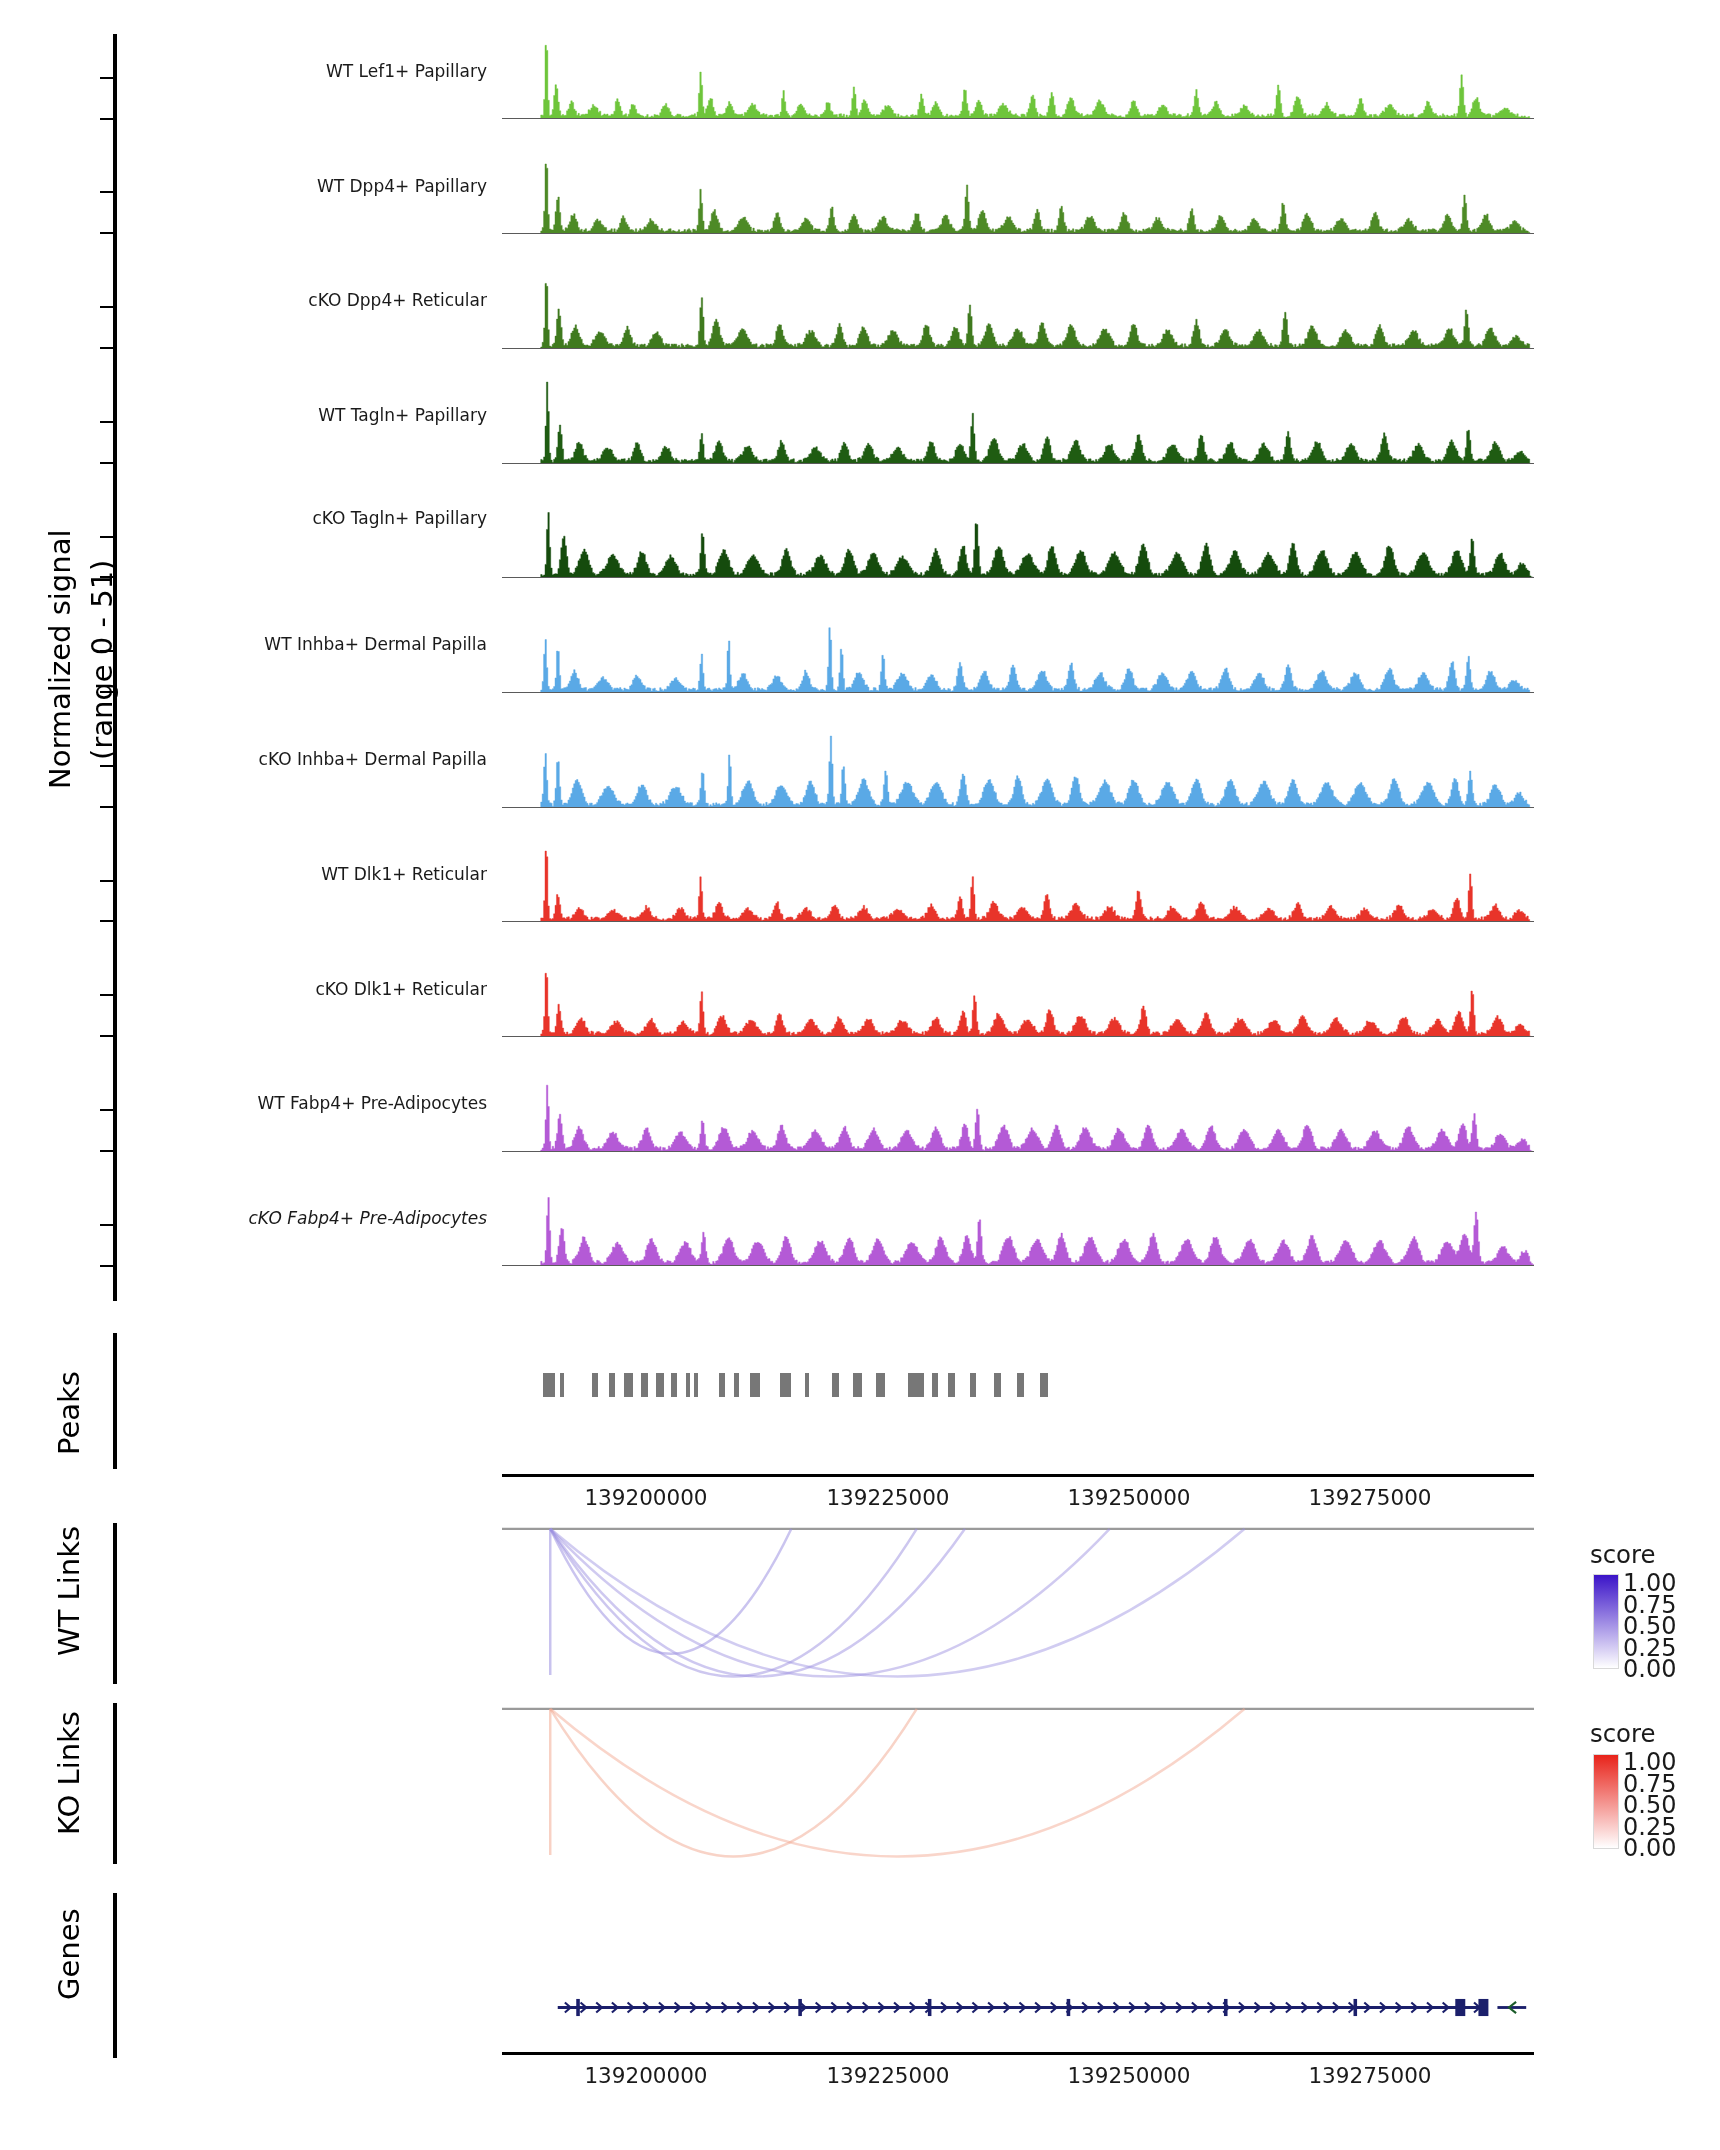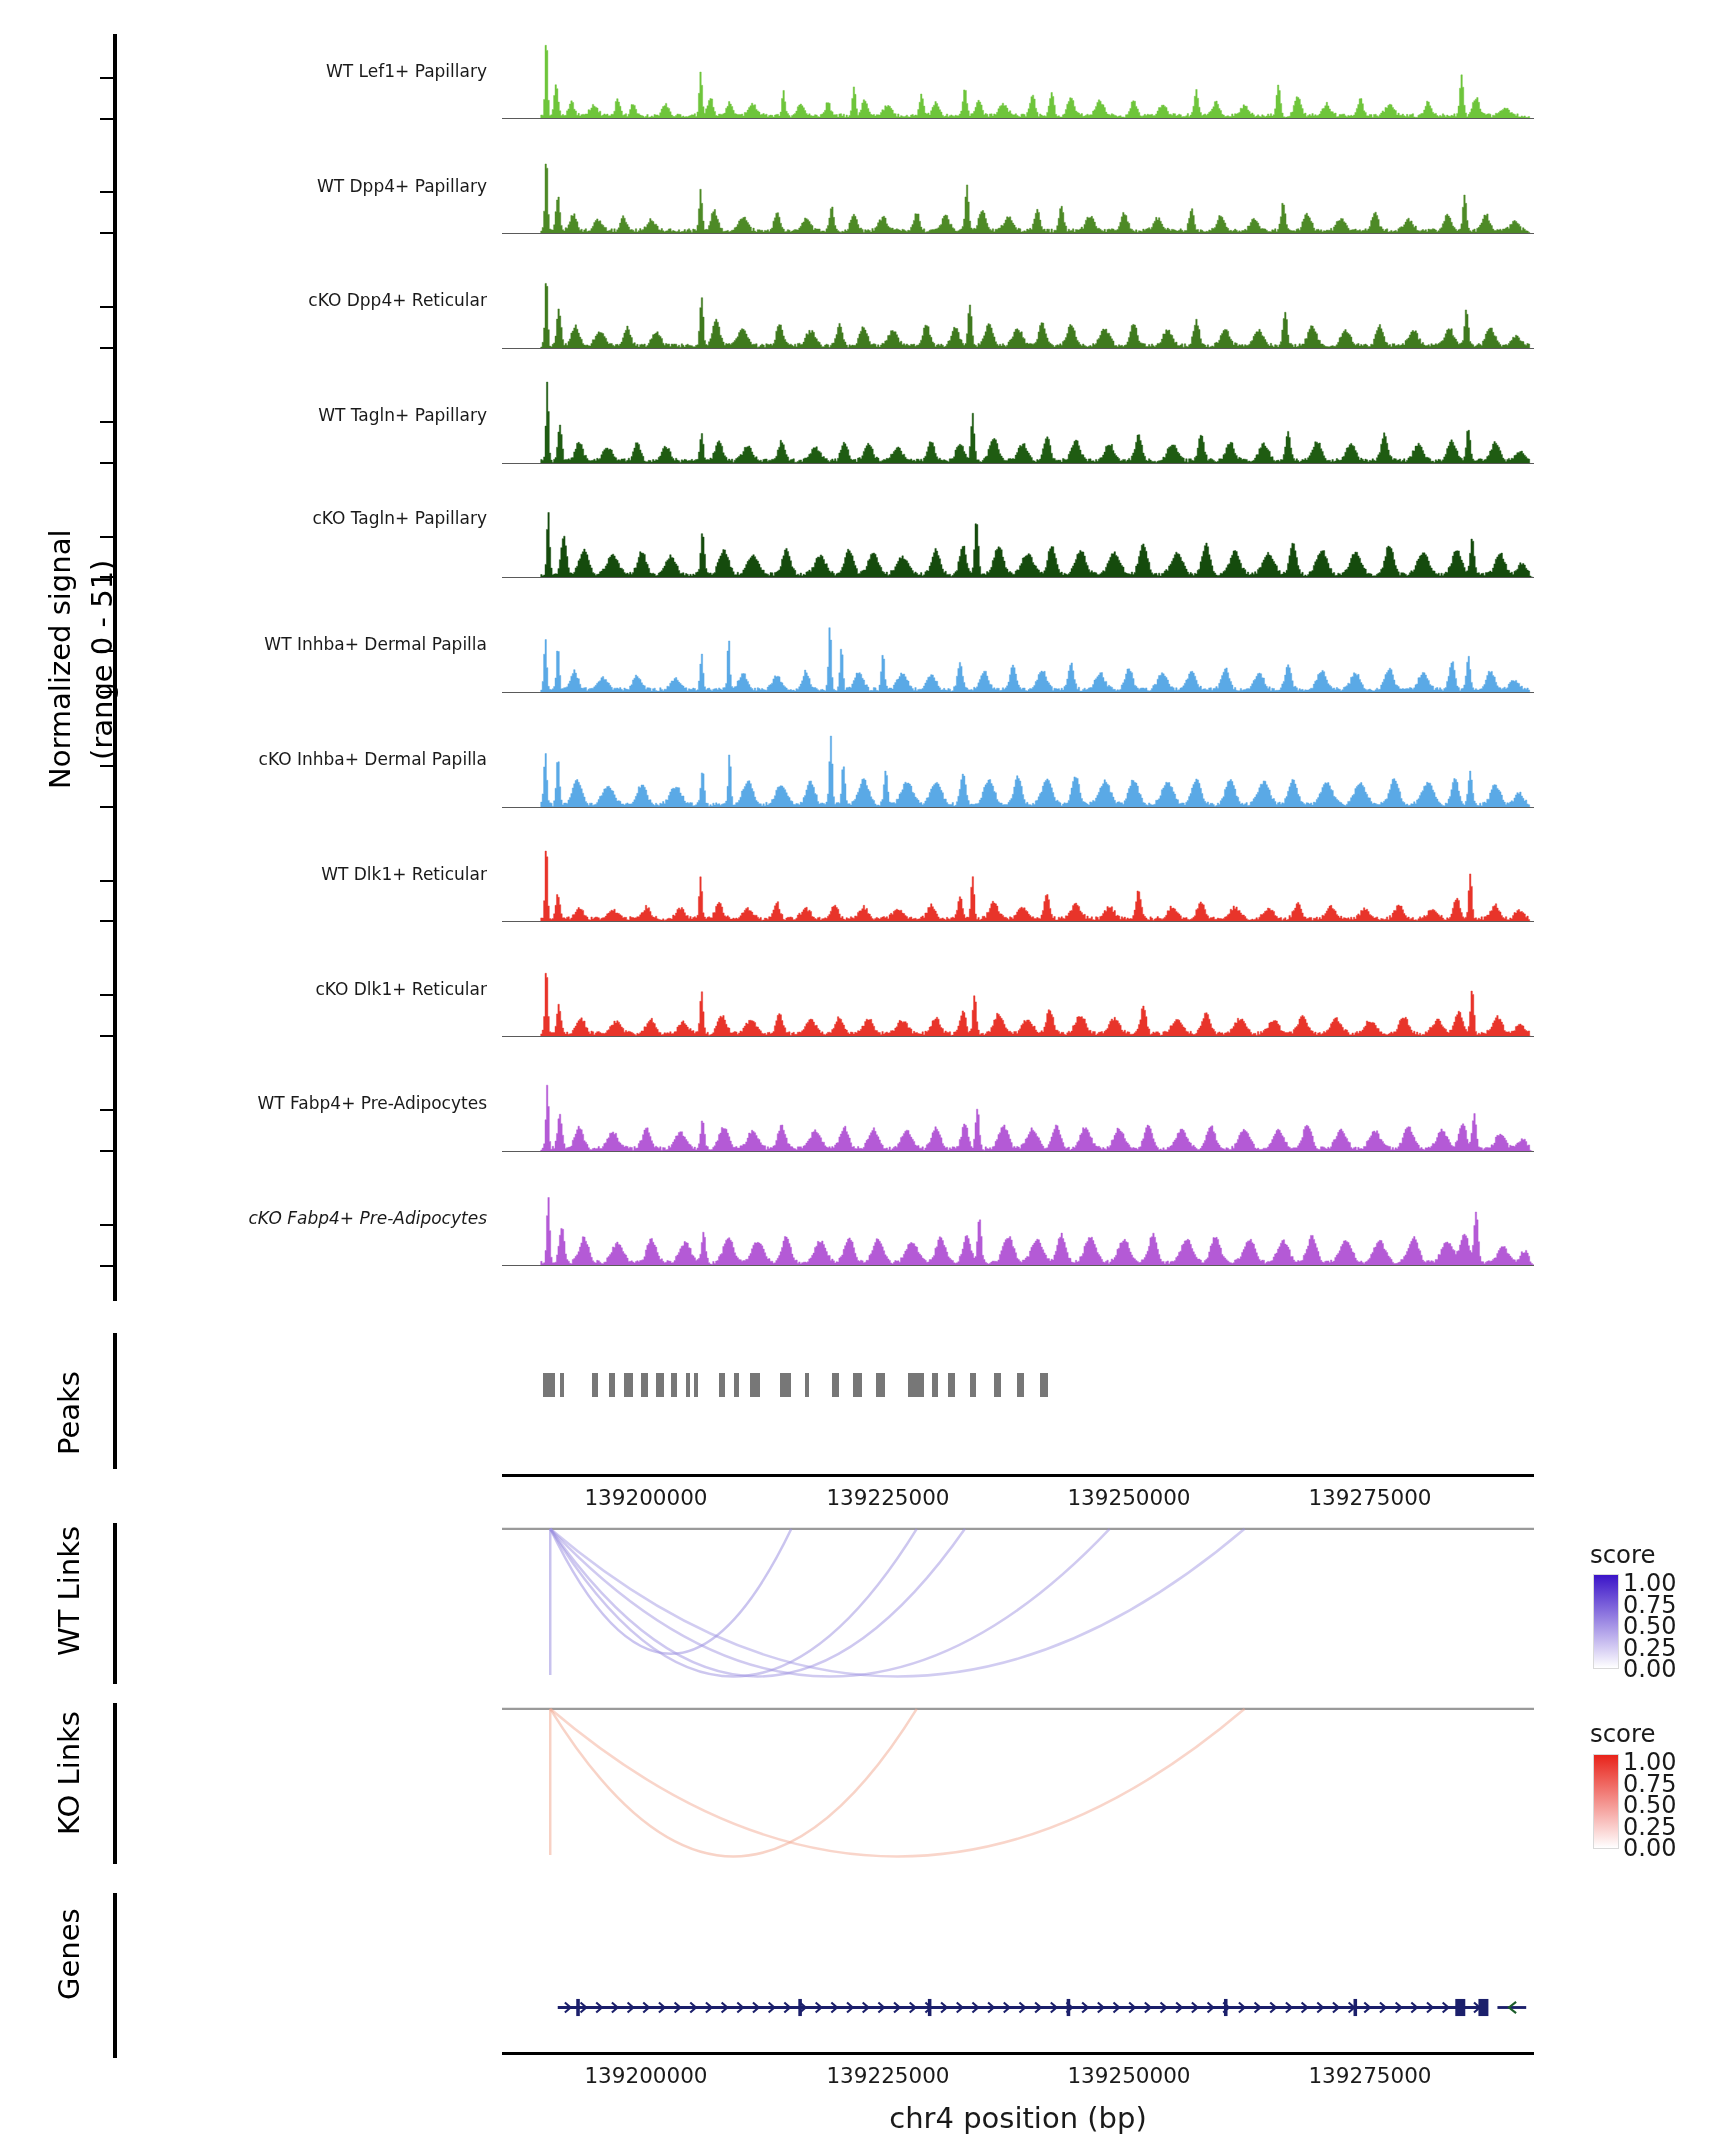--- a/index.html
+++ b/index.html
@@ -346,23 +346,20 @@
     </svg>
 
   <div class="axis-line" style="left:502px; top:2052px; width:1032px;"></div>
   <div id="xticks-bottom" class="abs" style="left:0; top:2063px; width:1721px; height:36px;">
       <div class="axis-ticklabel" style="left: 553px; width: 186px;">139200000</div>
       <div class="axis-ticklabel" style="left: 795px; width: 186px;">139225000</div>
       <div class="axis-ticklabel" style="left: 1036px; width: 186px;">139250000</div>
       <div class="axis-ticklabel" style="left: 1277px; width: 186px;">139275000</div>
     </div>
 
-  <div class="xaxis-title" style="left:502px; top:2101px; width:1032px;">
-    <span>chr4 position (bp)</span>
-  </div>
 
 <div class="axis-tick" style="left: 100px; width: 16px; top: 77px;"></div>
     <div class="axis-tick" style="left: 100px; width: 16px; top: 118px;"></div>
     <div class="axis-tick" style="left: 100px; width: 16px; top: 191px;"></div>
     <div class="axis-tick" style="left: 100px; width: 16px; top: 232px;"></div>
     <div class="axis-tick" style="left: 100px; width: 16px; top: 306px;"></div>
     <div class="axis-tick" style="left: 100px; width: 16px; top: 347px;"></div>
     <div class="axis-tick" style="left: 100px; width: 16px; top: 421px;"></div>
     <div class="axis-tick" style="left: 100px; width: 16px; top: 462px;"></div>
     <div class="axis-tick" style="left: 100px; width: 16px; top: 536px;"></div>

